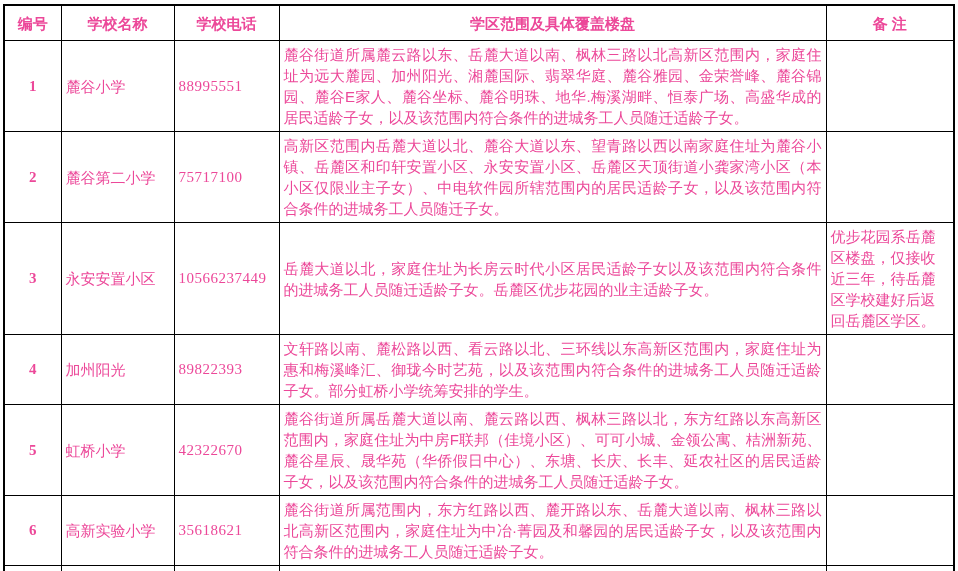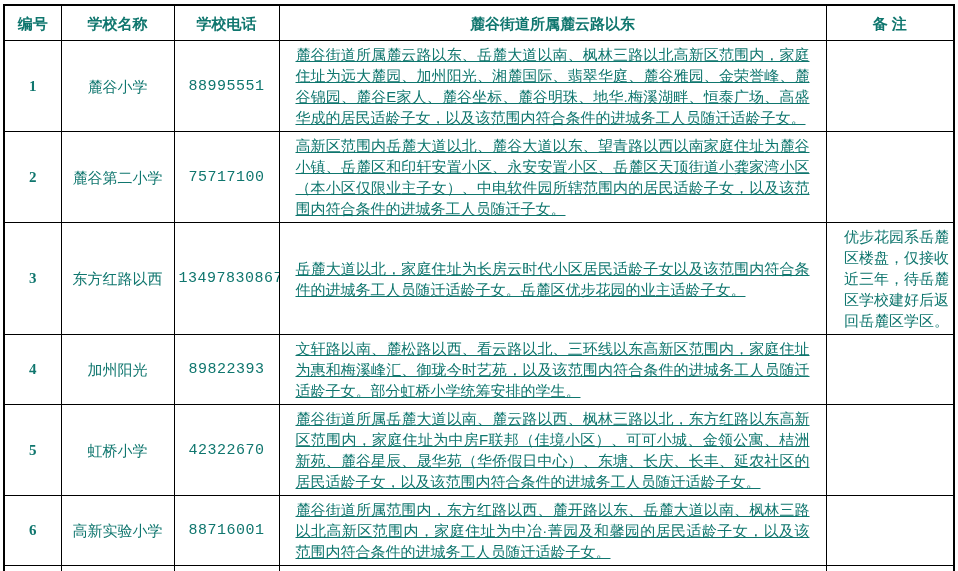--- a/index.html
+++ b/index.html
@@ -25,118 +25,117 @@
     border: 2px solid #000000;
     background: #ffffff;
   }
   col.c-id     { width: 57px; }
   col.c-name   { width: 113px; }
   col.c-phone  { width: 105px; }
   col.c-range  { width: 547px; }
   col.c-remark { width: 128px; }
   th, td {
     border: 1px solid #000000;
-    color: #0f766e;
+    color: #ec4899;
     font-size: 15px;
     line-height: 21px;
     vertical-align: middle;
     overflow: hidden;
   }
   th {
     font-weight: bold;
     height: 30px;
     text-align: center;
     padding: 2px;
     font-size: 15px;
   }
   td.cell-id {
     text-align: center;
     font-weight: bold;
     font-family: "Liberation Serif", serif;
   }
   td.cell-name, td.cell-phone {
-    text-align: center;
+    text-align: left;
     padding: 2px 4px;
   }
   td.cell-phone {
-    font-family: Liberation Mono, monospace;
+    font-family: Liberation Serif, serif;
     letter-spacing: 0.5px;
   }
   td.cell-range {
     text-align: left;
-    padding: 3px 16px;
+    padding: 3px 4px;
     text-align: justify;
-    text-decoration: underline;
   }
   td.cell-remark {
-    text-align: right;
+    text-align: left;
     padding: 3px 4px;
   }
 </style>
 </head>
 <body>
 
 <div class="page">
   <table class="school-table">
     <colgroup>
       <col class="c-id">
       <col class="c-name">
       <col class="c-phone">
       <col class="c-range">
       <col class="c-remark">
     </colgroup>
     <thead>
       <tr>
         <th>编号</th>
         <th>学校名称</th>
         <th>学校电话</th>
-        <th>麓谷街道所属麓云路以东</th>
+        <th>学区范围及具体覆盖楼盘</th>
         <th>备 注</th>
       </tr>
     </thead>
     <tbody>
       <tr style="height:88px;">
         <td class="cell-id">1</td>
         <td class="cell-name">麓谷小学</td>
         <td class="cell-phone">88995551</td>
         <td class="cell-range">麓谷街道所属麓云路以东、岳麓大道以南、枫林三路以北高新区范围内，家庭住址为远大麓园、加州阳光、湘麓国际、翡翠华庭、麓谷雅园、金荣誉峰、麓谷锦园、麓谷E家人、麓谷坐标、麓谷明珠、地华.梅溪湖畔、恒泰广场、高盛华成的居民适龄子女，以及该范围内符合条件的进城务工人员随迁适龄子女。</td>
         <td class="cell-remark"></td>
       </tr>
       <tr style="height:79px;">
         <td class="cell-id">2</td>
         <td class="cell-name">麓谷第二小学</td>
         <td class="cell-phone">75717100</td>
         <td class="cell-range">高新区范围内岳麓大道以北、麓谷大道以东、望青路以西以南家庭住址为麓谷小镇、岳麓区和印轩安置小区、永安安置小区、岳麓区天顶街道小龚家湾小区（本小区仅限业主子女）、中电软件园所辖范围内的居民适龄子女，以及该范围内符合条件的进城务工人员随迁子女。</td>
         <td class="cell-remark"></td>
       </tr>
       <tr style="height:107px;">
         <td class="cell-id">3</td>
-        <td class="cell-name">东方红路以西</td>
-        <td class="cell-phone">13497830867</td>
+        <td class="cell-name">永安安置小区</td>
+        <td class="cell-phone">10566237449</td>
         <td class="cell-range">岳麓大道以北，家庭住址为长房云时代小区居民适龄子女以及该范围内符合条件的进城务工人员随迁适龄子女。岳麓区优步花园的业主适龄子女。</td>
         <td class="cell-remark">优步花园系岳麓区楼盘，仅接收近三年，待岳麓区学校建好后返回岳麓区学区。</td>
       </tr>
       <tr style="height:64px;">
         <td class="cell-id">4</td>
         <td class="cell-name">加州阳光</td>
         <td class="cell-phone">89822393</td>
         <td class="cell-range">文轩路以南、麓松路以西、看云路以北、三环线以东高新区范围内，家庭住址为惠和梅溪峰汇、御珑今时艺苑，以及该范围内符合条件的进城务工人员随迁适龄子女。部分虹桥小学统筹安排的学生。</td>
         <td class="cell-remark"></td>
       </tr>
       <tr style="height:86px;">
         <td class="cell-id">5</td>
         <td class="cell-name">虹桥小学</td>
         <td class="cell-phone">42322670</td>
         <td class="cell-range">麓谷街道所属岳麓大道以南、麓云路以西、枫林三路以北，东方红路以东高新区范围内，家庭住址为中房F联邦（佳境小区）、可可小城、金领公寓、桔洲新苑、麓谷星辰、晟华苑（华侨假日中心）、东塘、长庆、长丰、延农社区的居民适龄子女，以及该范围内符合条件的进城务工人员随迁适龄子女。</td>
         <td class="cell-remark"></td>
       </tr>
       <tr style="height:60px;">
         <td class="cell-id">6</td>
         <td class="cell-name">高新实验小学</td>
-        <td class="cell-phone">88716001</td>
+        <td class="cell-phone">35618621</td>
         <td class="cell-range">麓谷街道所属范围内，东方红路以西、麓开路以东、岳麓大道以南、枫林三路以北高新区范围内，家庭住址为中冶·菁园及和馨园的居民适龄子女，以及该范围内符合条件的进城务工人员随迁适龄子女。</td>
         <td class="cell-remark"></td>
       </tr>
       <tr style="height:80px;">
         <td class="cell-id">7</td>
         <td class="cell-name">金桥小学</td>
         <td class="cell-phone">89510615</td>
         <td class="cell-range">东方红街道范围内金南村居民适龄子女，雷高路以东、旺龙路以西、岳麓大道以北、黄金大道以南范围内的家庭住址为金南家园安置小区、湖南报业文化城（金地亚、米地亚</td>
         <td class="cell-remark"></td>
       </tr>

